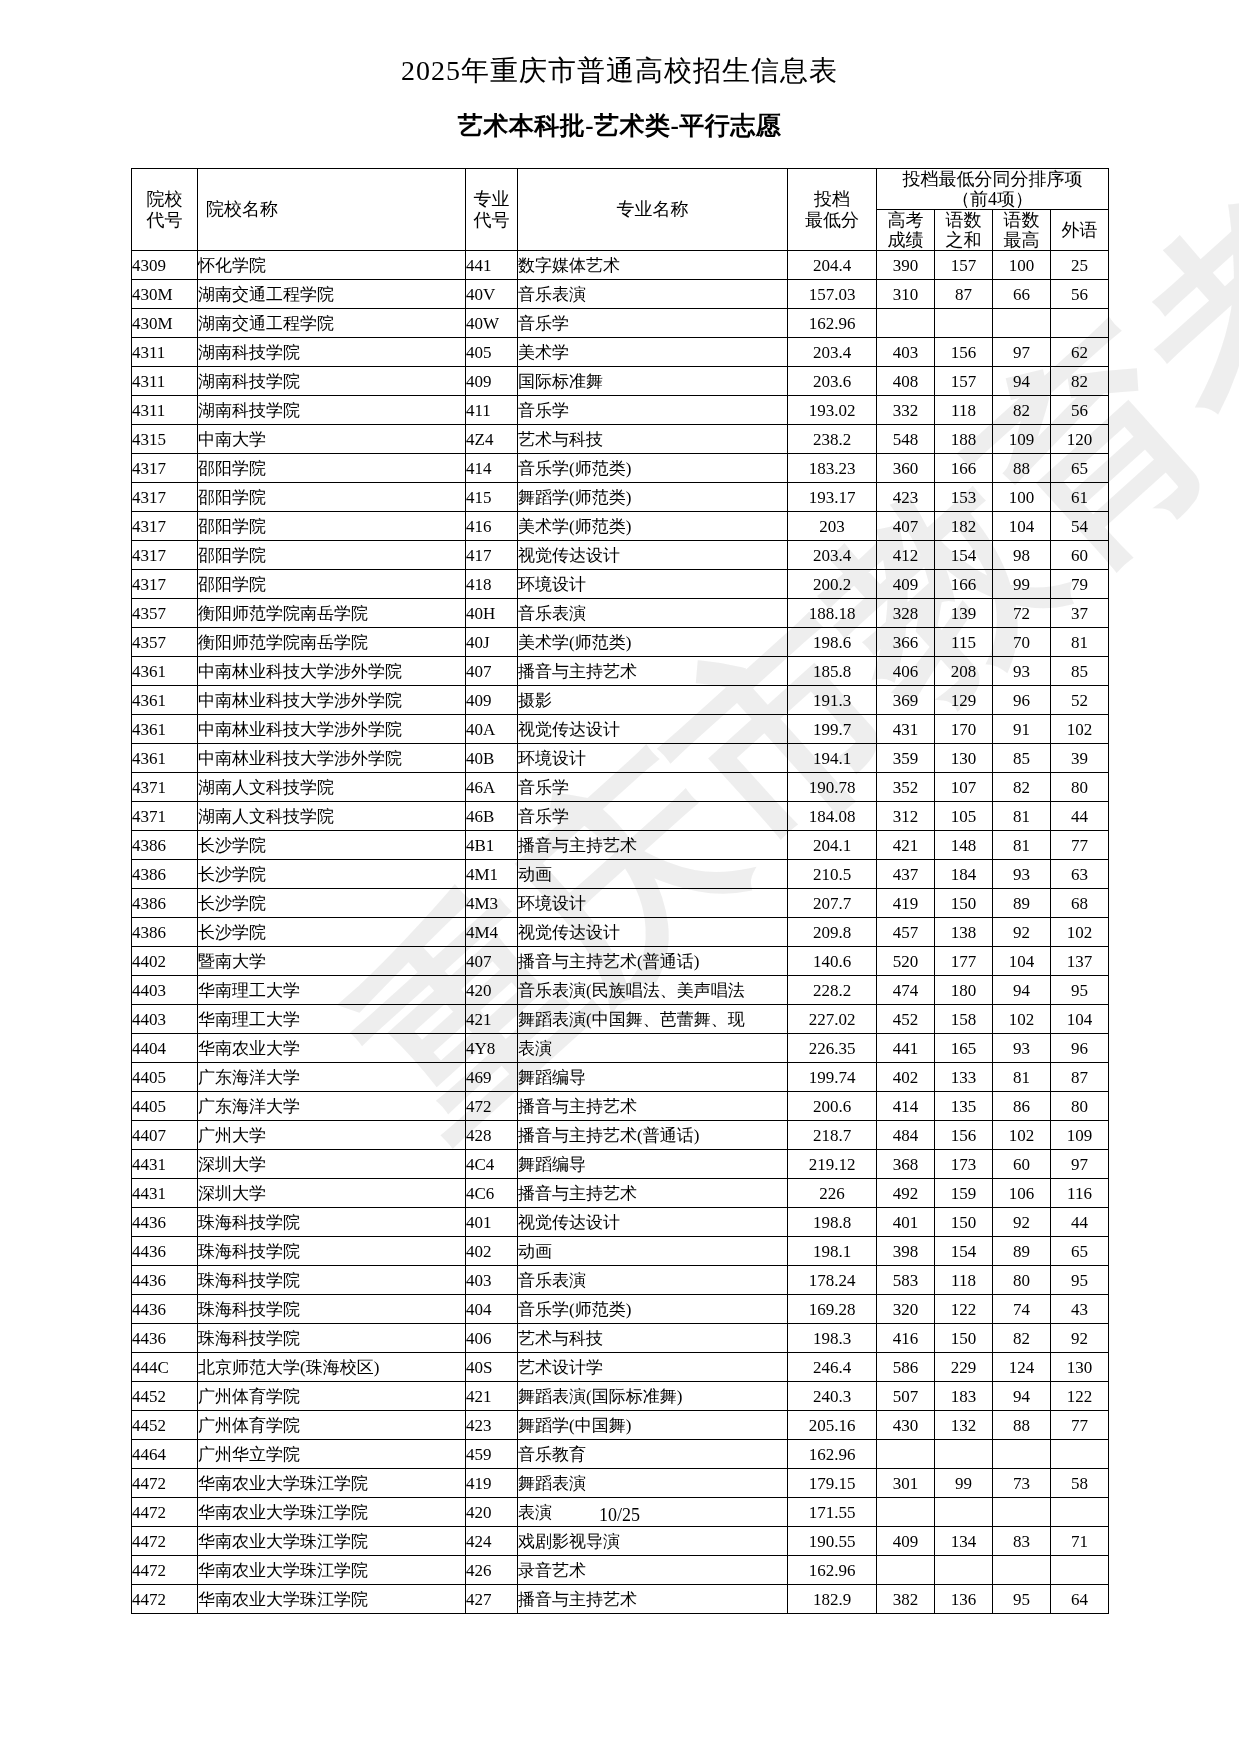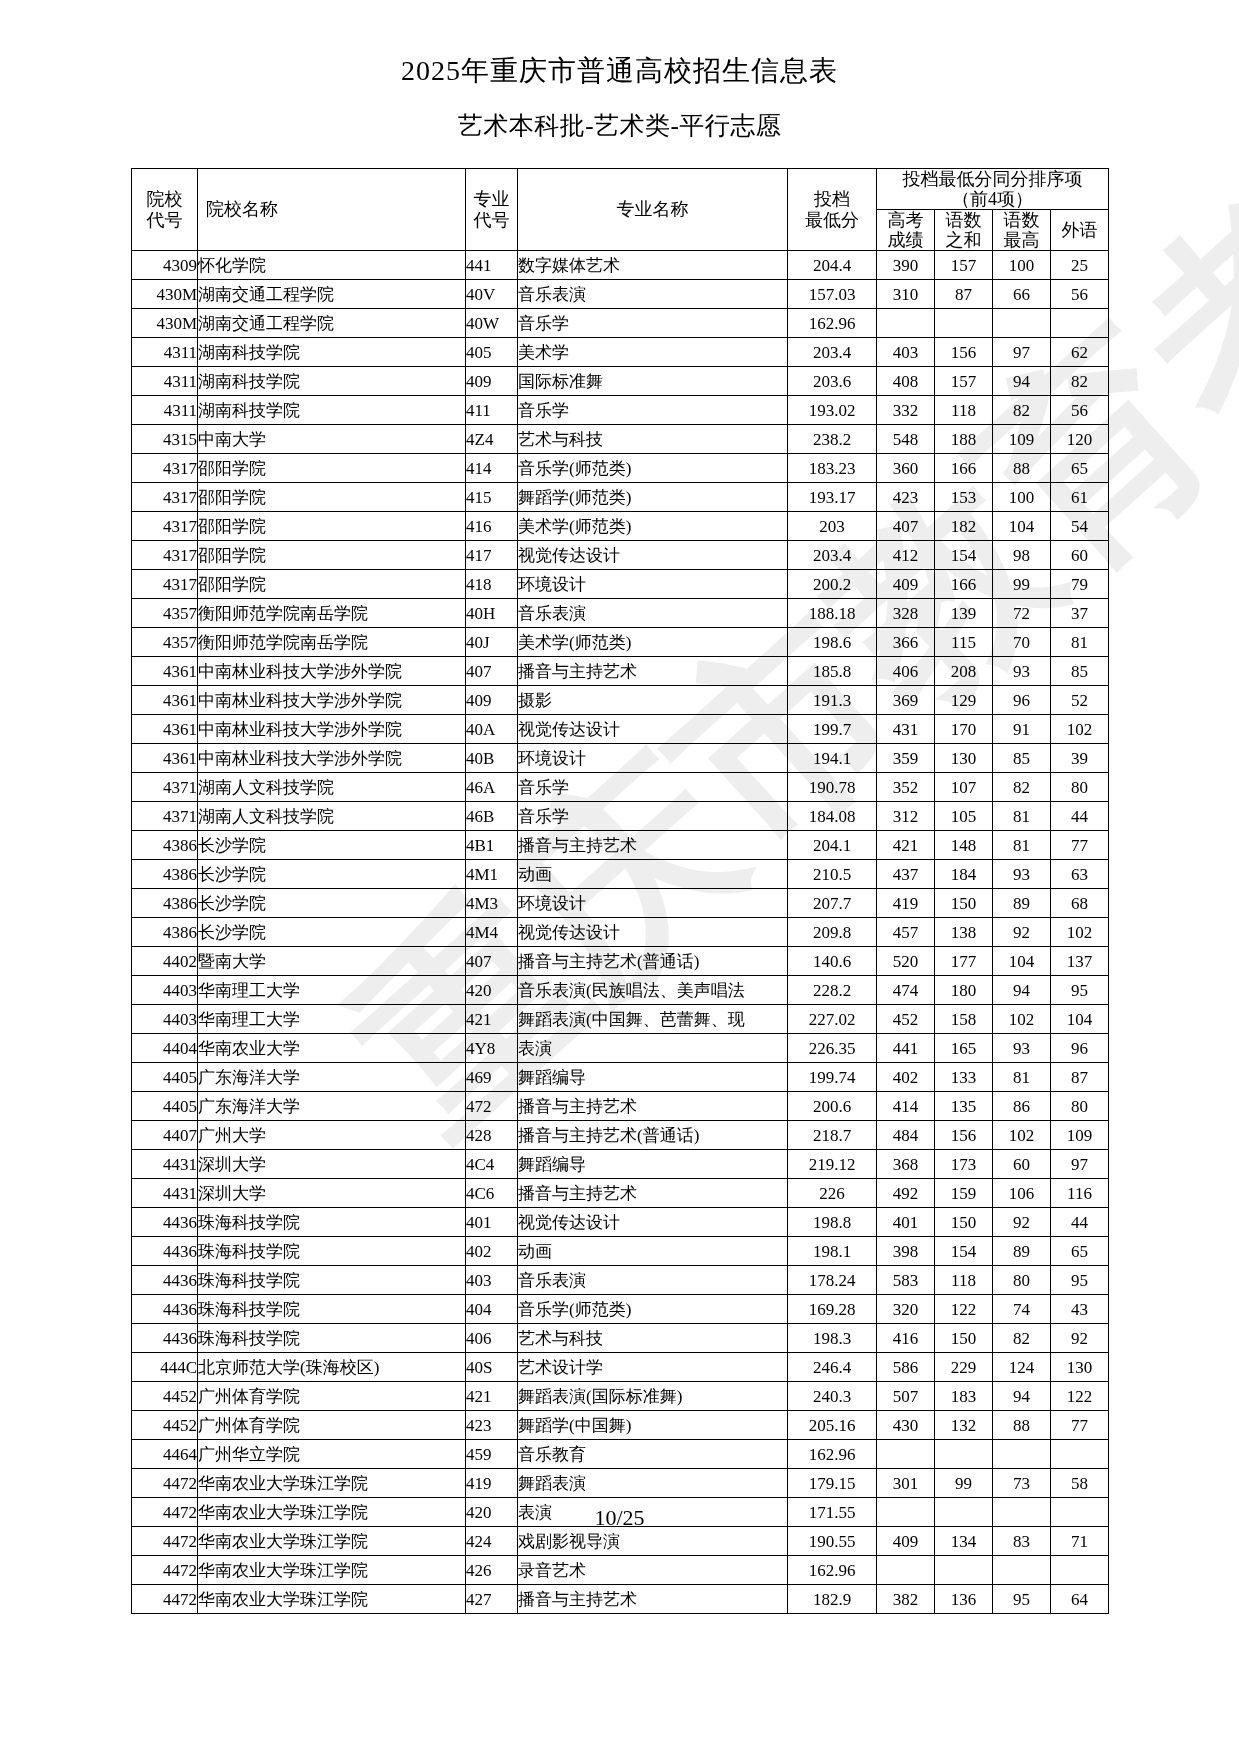--- a/index.html
+++ b/index.html
@@ -45,21 +45,21 @@
     text-align: center;
     font-size: 28px;
     font-weight: normal;
     letter-spacing: 1px;
     padding-top: 56px;
     line-height: 1.1;
   }
   .title-sub {
     text-align: center;
     font-size: 25px;
-    font-weight: normal;
+    font-weight: bold;
     padding-top: 22px;
     letter-spacing: 0.5px;
   }
 
   
   .table-wrap {
     position: relative;
     z-index: 10;
     margin: 26px auto 0 auto;
     width: 977px;
@@ -91,35 +91,35 @@
   col.c-school-code { width: 66px; }
   col.c-school-name { width: 268px; }
   col.c-major-code  { width: 52px; }
   col.c-major-name  { width: 270px; }
   col.c-minscore    { width: 89px; }
   col.c-gaokao      { width: 58px; }
   col.c-sum         { width: 58px; }
   col.c-max         { width: 58px; }
   col.c-foreign     { width: 58px; }
 
-  td.code      { text-align: right;   padding-left: 6px; }
+  td.code      { text-align: left;   padding-left: 6px; }
   td.name      { text-align: left;   padding-left: 8px; overflow: hidden; white-space: nowrap; }
   td.mcode     { text-align: left;   padding-left: 6px; }
   td.mname     { text-align: left;   padding-left: 6px; overflow: hidden; white-space: nowrap; }
   td.num       { text-align: center; }
   td.num-score { text-align: center; }
 
   
   .page-num {
     position: absolute;
     left: 0;
     right: 0;
     top: 1505px;
     text-align: center;
-    font-size: 22px;
+    font-size: 18px;
     z-index: 10;
   }
 </style>
 </head>
 <body>
 
 <div class="page">
 
   <div class="watermark">
     <div class="wm-text" style="left:300px; top:980px; font-size:210px; transform: rotate(-42deg); transform-origin: left top;">重庆市教育考试院</div>

